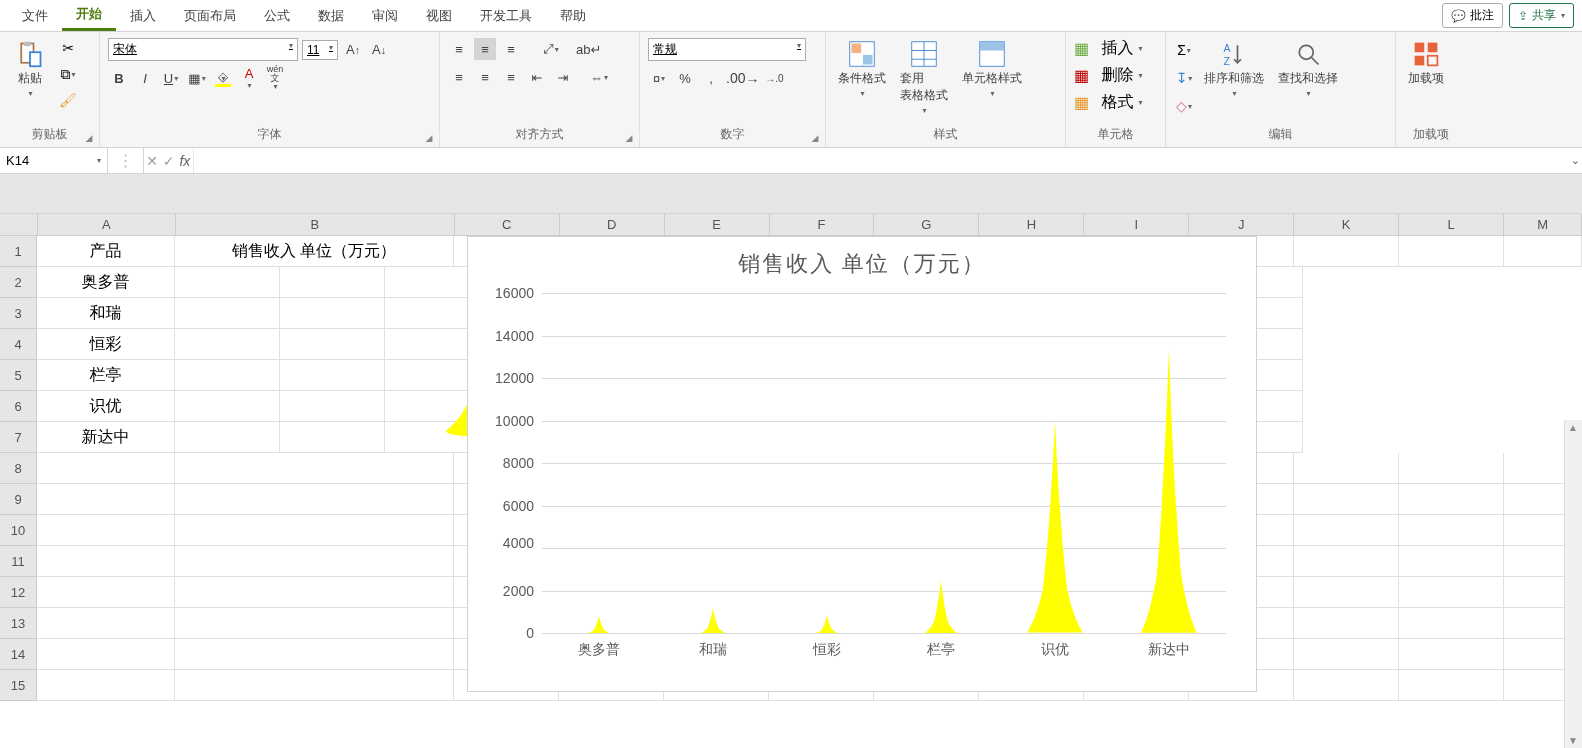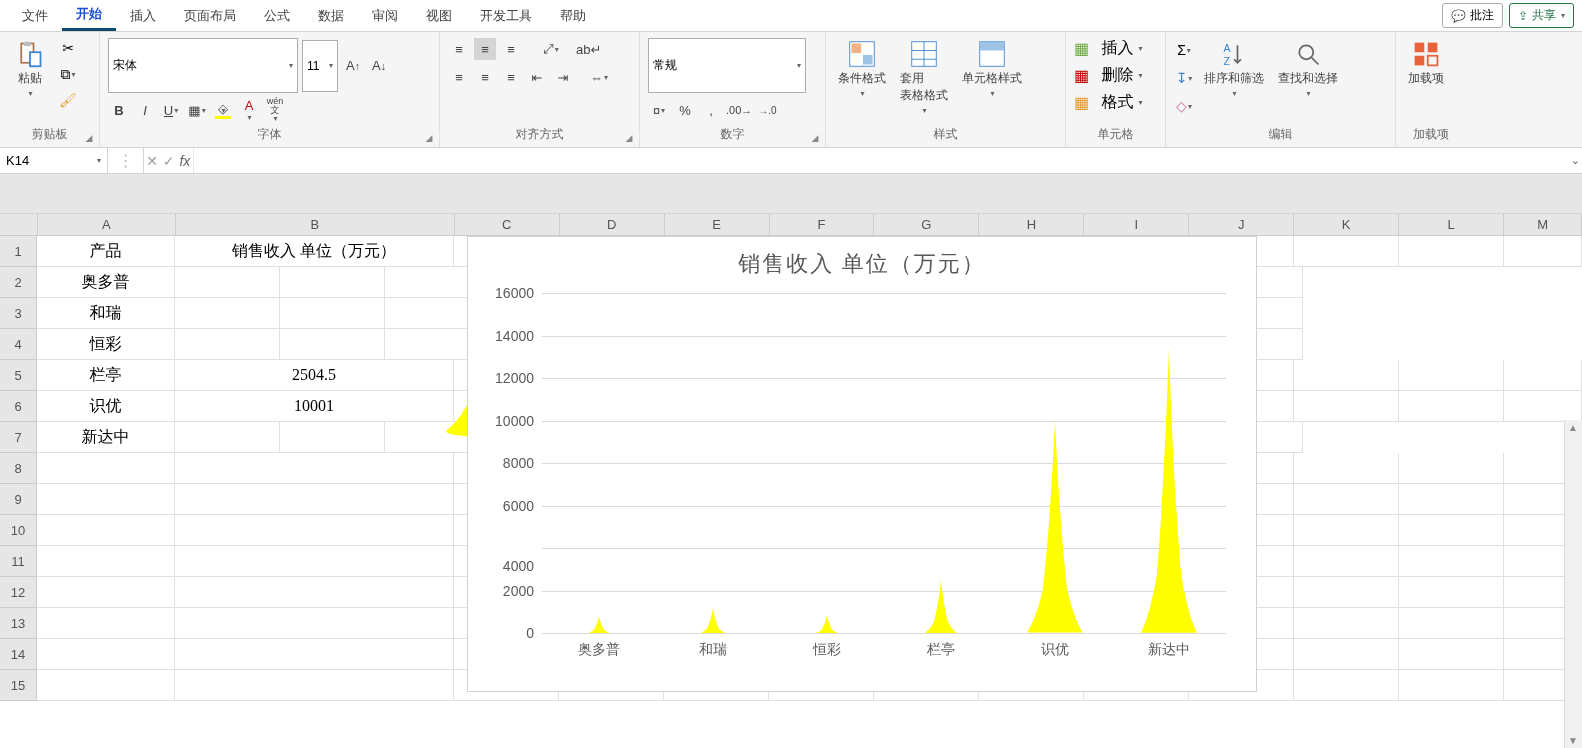--- a/index.html
+++ b/index.html
@@ -2,39 +2,39 @@
 <html><head>
 <meta charset="utf-8">
 <style>
   * { box-sizing: border-box; margin: 0; padding: 0; font-family: "Microsoft YaHei", Arial, sans-serif; }
   body { background: #fff; width: 1582px; height: 748px; overflow: hidden; position: relative; }
   
   
   .tabs { height: 32px; display: flex; align-items: stretch; justify-content: space-between; border-bottom: 1px solid #d4d4d4; background: #fff; padding: 0 8px; }
   .tabs-left { display: flex; }
   .tab { padding: 6px 14px; font-size: 13px; cursor: pointer; color: #424242; display:flex; align-items:center;}
-  .tab.active { font-weight: 600; border-bottom: 3px solid #0c4a6e; color: #1d4ed8; }
+  .tab.active { font-weight: 600; border-bottom: 3px solid #4d7c0f; color: #4d7c0f; }
   .tabs-right { display:flex; align-items:center; gap:6px; padding:2px 0;}
   .ctrl-btn { border:1px solid #adadad; border-radius:3px; padding:3px 8px; font-size:12px; display:flex; align-items:center; gap:4px; background:#fff;}
   .ctrl-btn.green{ border-color:#217346; color:#217346;}
   
   
   .ribbon { height: 116px; background: #f5f5f5; display: flex; border-bottom: 1px solid #d4d4d4;}
   .rgroup { border-right: 1px solid #e0e0e0; display:flex; flex-direction:column; padding:4px 8px 0 8px; justify-content:space-between;}
   .rgroup .body { display:flex; gap:6px; align-items:flex-start; flex:1; padding-top:2px;}
   .rgroup .label { text-align:center; font-size:12px; color:#666; padding:2px 0 4px 0; position:relative;}
   .dlauncher{ position:absolute; right:-4px; bottom:2px; width:12px; height:12px; font-size:9px; color:#888;}
   .big-btn { display:flex; flex-direction:column; align-items:center; gap:2px; font-size:12px; color:#424242; padding:2px 4px; min-width:44px;}
   .big-btn svg { width:28px; height:28px;}
   .icon-stack{ display:flex; flex-direction:column; gap:6px;}
   .icon-stack .mini{ width:20px; height:20px; display:flex; align-items:center; justify-content:center; font-size:14px;}
   .drop{ font-size:8px; color:#666; margin-left:1px;}
   .font-controls{ display:flex; flex-direction:column; gap:6px;}
   .row{ display:flex; gap:4px; align-items:center;}
-  .select-like{ border:1px solid #adadad; background:#fff; font-size:12px; padding:18px 4px; display:flex; align-items:center; justify-content:space-between;}
+  .select-like{ border:1px solid #adadad; background:#fff; font-size:12px; padding:2px 4px; display:flex; justify-content:space-between;text-decoration:underline;}
   .font-name{ width:190px;}
   .font-size{ width:36px;}
   .mini-btn{ min-width:22px; height:22px; display:flex; align-items:center; justify-content:center; font-size:13px; color:#444;}
   .underline-color { height:3px; width:16px; }
   .num-select{ width:158px;}
 
   
   .fbar { height:26px; display:flex; align-items:stretch; border-bottom:1px solid #d4d4d4; background:#fff;}
   .namebox{ width:108px; border-right:1px solid #d4d4d4; padding:2px 6px; font-size:13px; display:flex; align-items:center; justify-content:space-between;}
   .f-btns{ width:50px; display:flex; align-items:center; justify-content:flex-end; gap:0; border-right:1px solid #e8e8e8;}
@@ -199,21 +199,21 @@
       <div class="row">
           <div class="select-like num-select">
             <span>常规</span>
             <span class="drop">▾</span>
           </div>
         </div>
       <div class="row">
         <div class="mini-btn">¤<span class="drop">▾</span></div>
         <div class="mini-btn">%</div>
         <div class="mini-btn">,</div>
-        <div class="mini-btn" style="font-size:11px">.00→</div>
+        <div class="mini-btn" style="font-size:14px">.00→</div>
         <div class="mini-btn" style="font-size:10px">→.0</div>
       </div>
     </div>
     <div class="label"><span>数字</span><span class="dlauncher">◢</span></div>
   </div>
 
   <div class="rgroup" style="width:240px">
     <div class="body">
       <div class="big-btn">
         <svg viewBox="0 0 32 32">
@@ -359,21 +359,21 @@
       </svg>
 
       <div class="chart">
         <div class="chart-title">销售收入 单位（万元）</div>
         <div class="plot" id="plot">
             <div class="gridline" style="top: 340px;"></div>
             <div class="ytick" style="top: 340px;">0</div>
             <div class="gridline" style="top: 297.5px;"></div>
             <div class="ytick" style="top: 297.5px;">2000</div>
             <div class="gridline" style="top: 255px;"></div>
-            <div class="ytick" style="top: 273px;">4000</div>
+            <div class="ytick" style="top: 250px;">4000</div>
             <div class="gridline" style="top: 212.5px;"></div>
             <div class="ytick" style="top: 212.5px;">6000</div>
             <div class="gridline" style="top: 170px;"></div>
             <div class="ytick" style="top: 170px;">8000</div>
             <div class="gridline" style="top: 127.5px;"></div>
             <div class="ytick" style="top: 127.5px;">10000</div>
             <div class="gridline" style="top: 85px;"></div>
             <div class="ytick" style="top: 85px;">12000</div>
             <div class="gridline" style="top: 42.5px;"></div>
             <div class="ytick" style="top: 42.5px;">14000</div>
@@ -459,36 +459,34 @@
           <div class="cell" style="width: 105px;"></div>
           <div class="cell" style="width: 105px;"></div>
           <div class="cell" style="width: 105px;"></div>
           <div class="cell" style="width: 105px;"></div>
           <div class="cell" style="width: 105px;"></div>
           <div class="cell" style="width: 105px;"></div>
           <div class="cell" style="width: 78px;"></div>
         </div>
         <div class="cell-row">
           <div class="cell" style="width: 138px;">栏亭</div>
-          <div class="cell" style="width: 279px;">2504.5</div>
           <div class="cell" style="width: 105px;"></div>
           <div class="cell" style="width: 105px;"></div>
           <div class="cell" style="width: 105px;"></div>
           <div class="cell" style="width: 105px;"></div>
           <div class="cell" style="width: 105px;"></div>
           <div class="cell" style="width: 105px;"></div>
           <div class="cell" style="width: 105px;"></div>
           <div class="cell" style="width: 105px;"></div>
           <div class="cell" style="width: 105px;"></div>
           <div class="cell" style="width: 105px;"></div>
           <div class="cell" style="width: 78px;"></div>
         </div>
         <div class="cell-row">
           <div class="cell" style="width: 138px;">识优</div>
-          <div class="cell" style="width: 279px;">10001</div>
           <div class="cell" style="width: 105px;"></div>
           <div class="cell" style="width: 105px;"></div>
           <div class="cell" style="width: 105px;"></div>
           <div class="cell" style="width: 105px;"></div>
           <div class="cell" style="width: 105px;"></div>
           <div class="cell" style="width: 105px;"></div>
           <div class="cell" style="width: 105px;"></div>
           <div class="cell" style="width: 105px;"></div>
           <div class="cell" style="width: 105px;"></div>
           <div class="cell" style="width: 105px;"></div>

